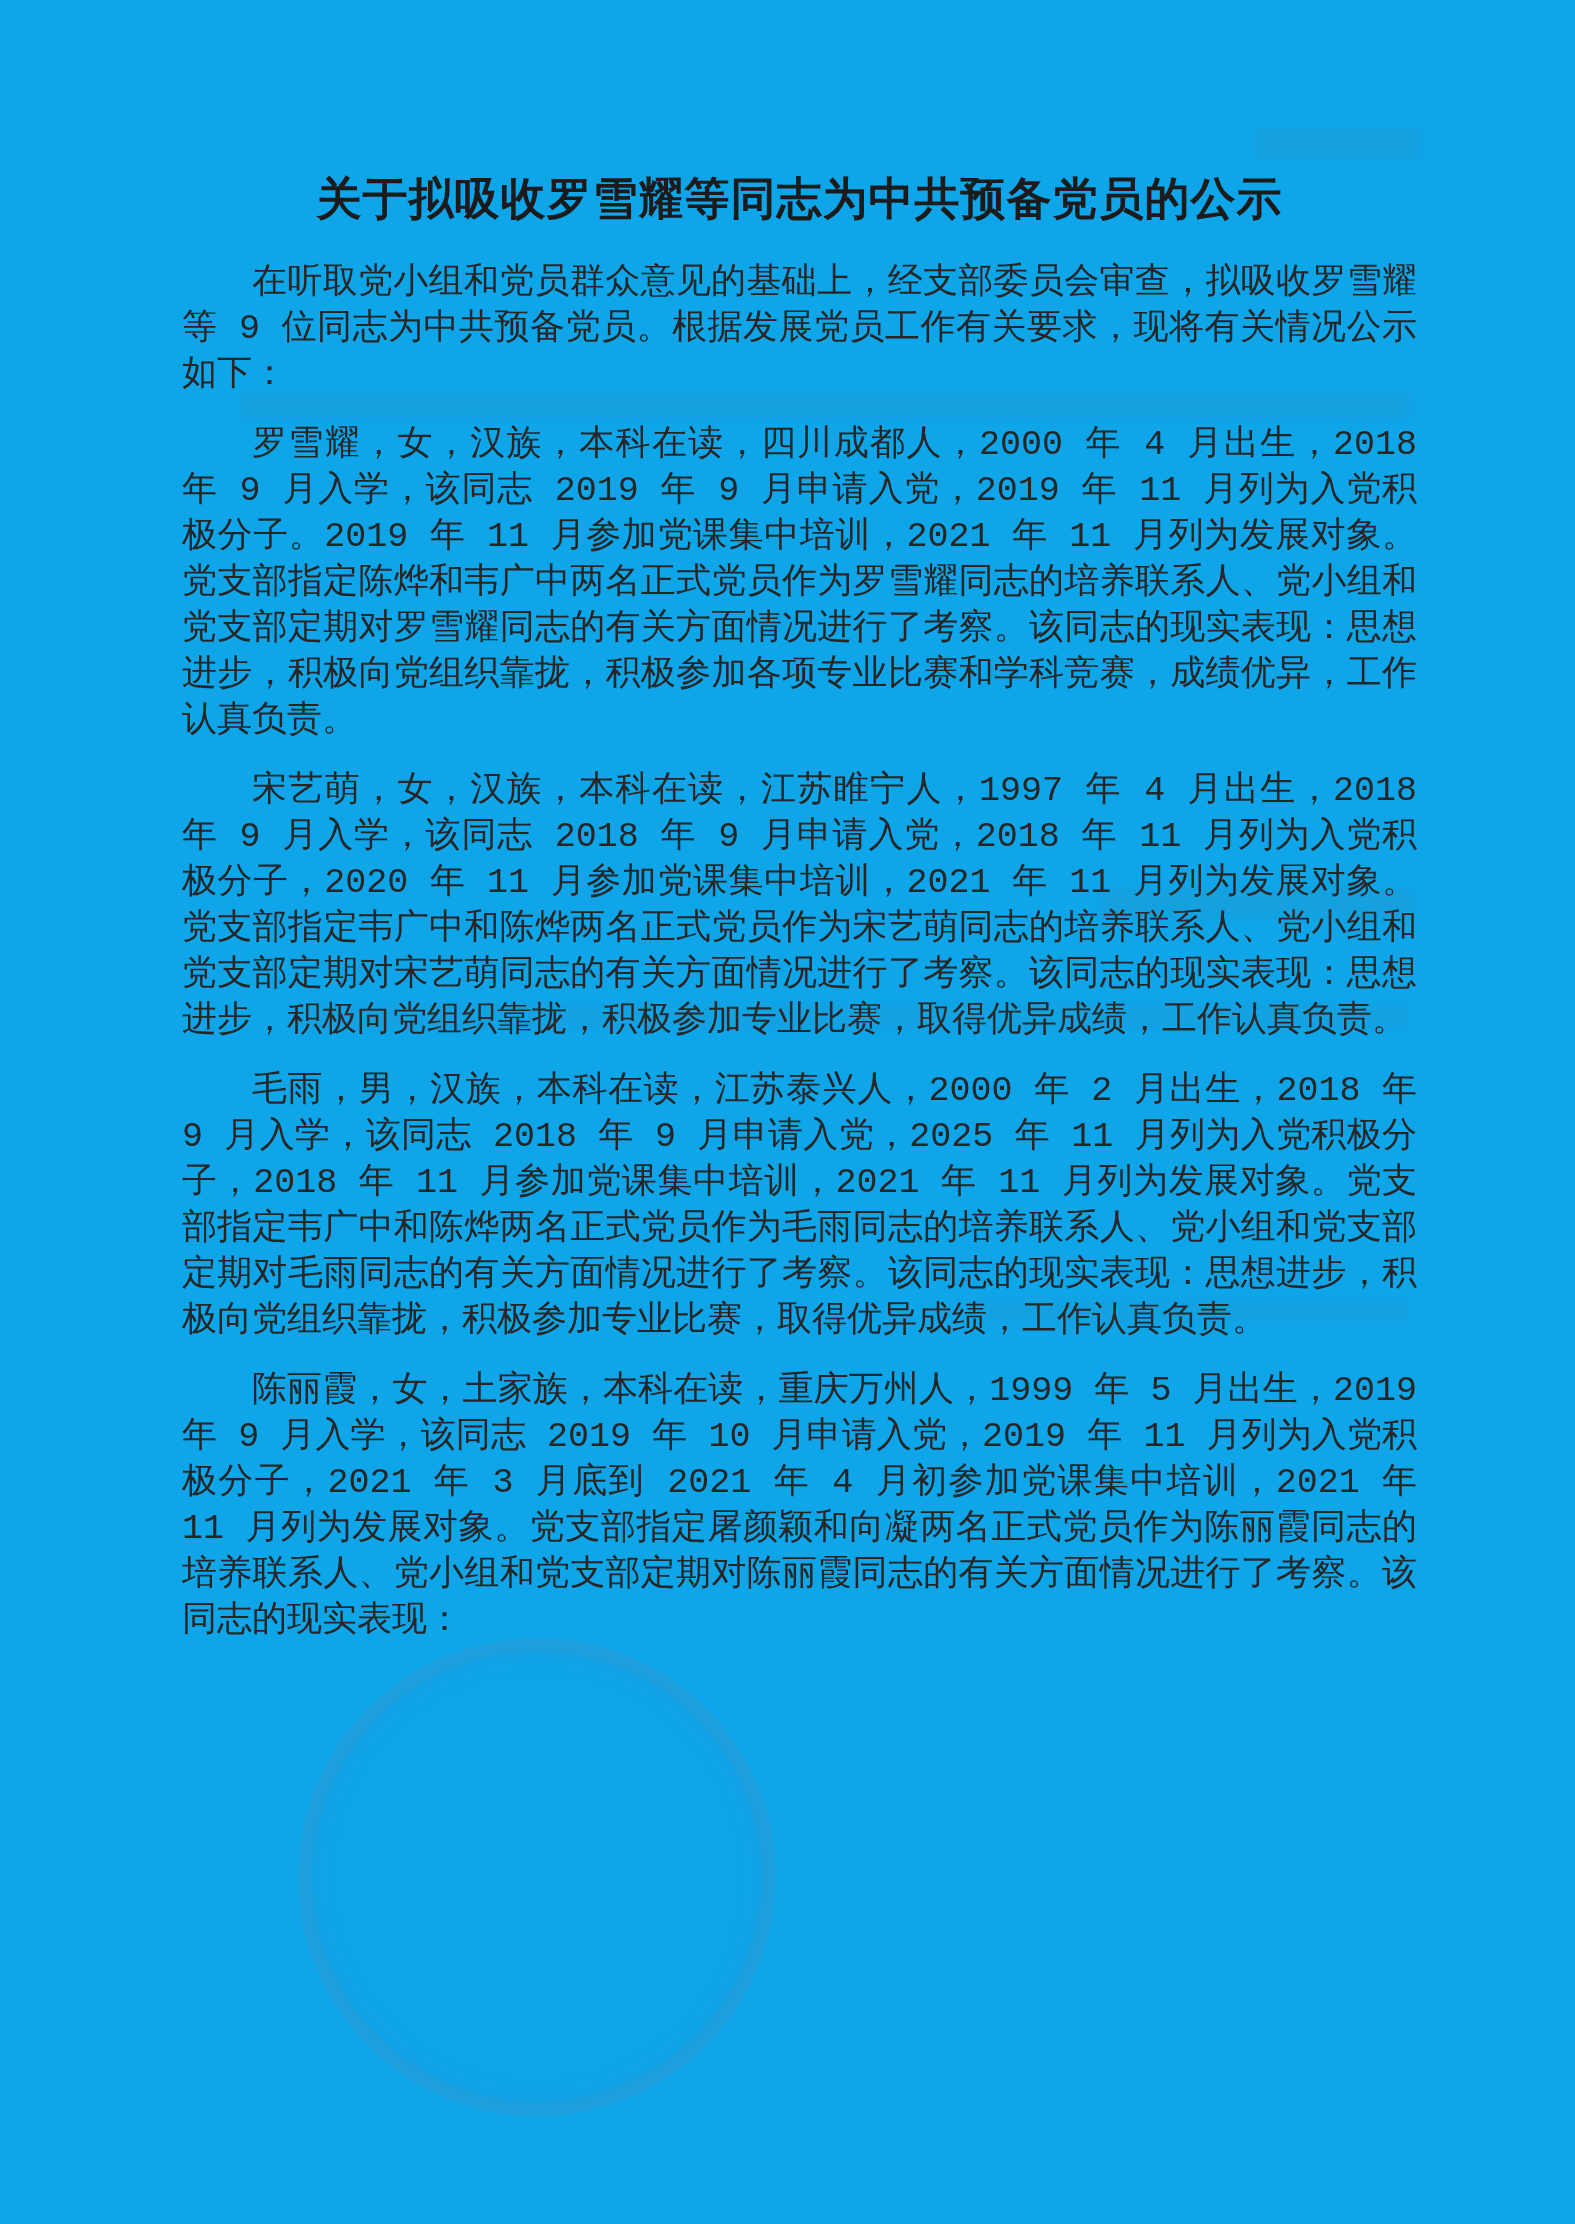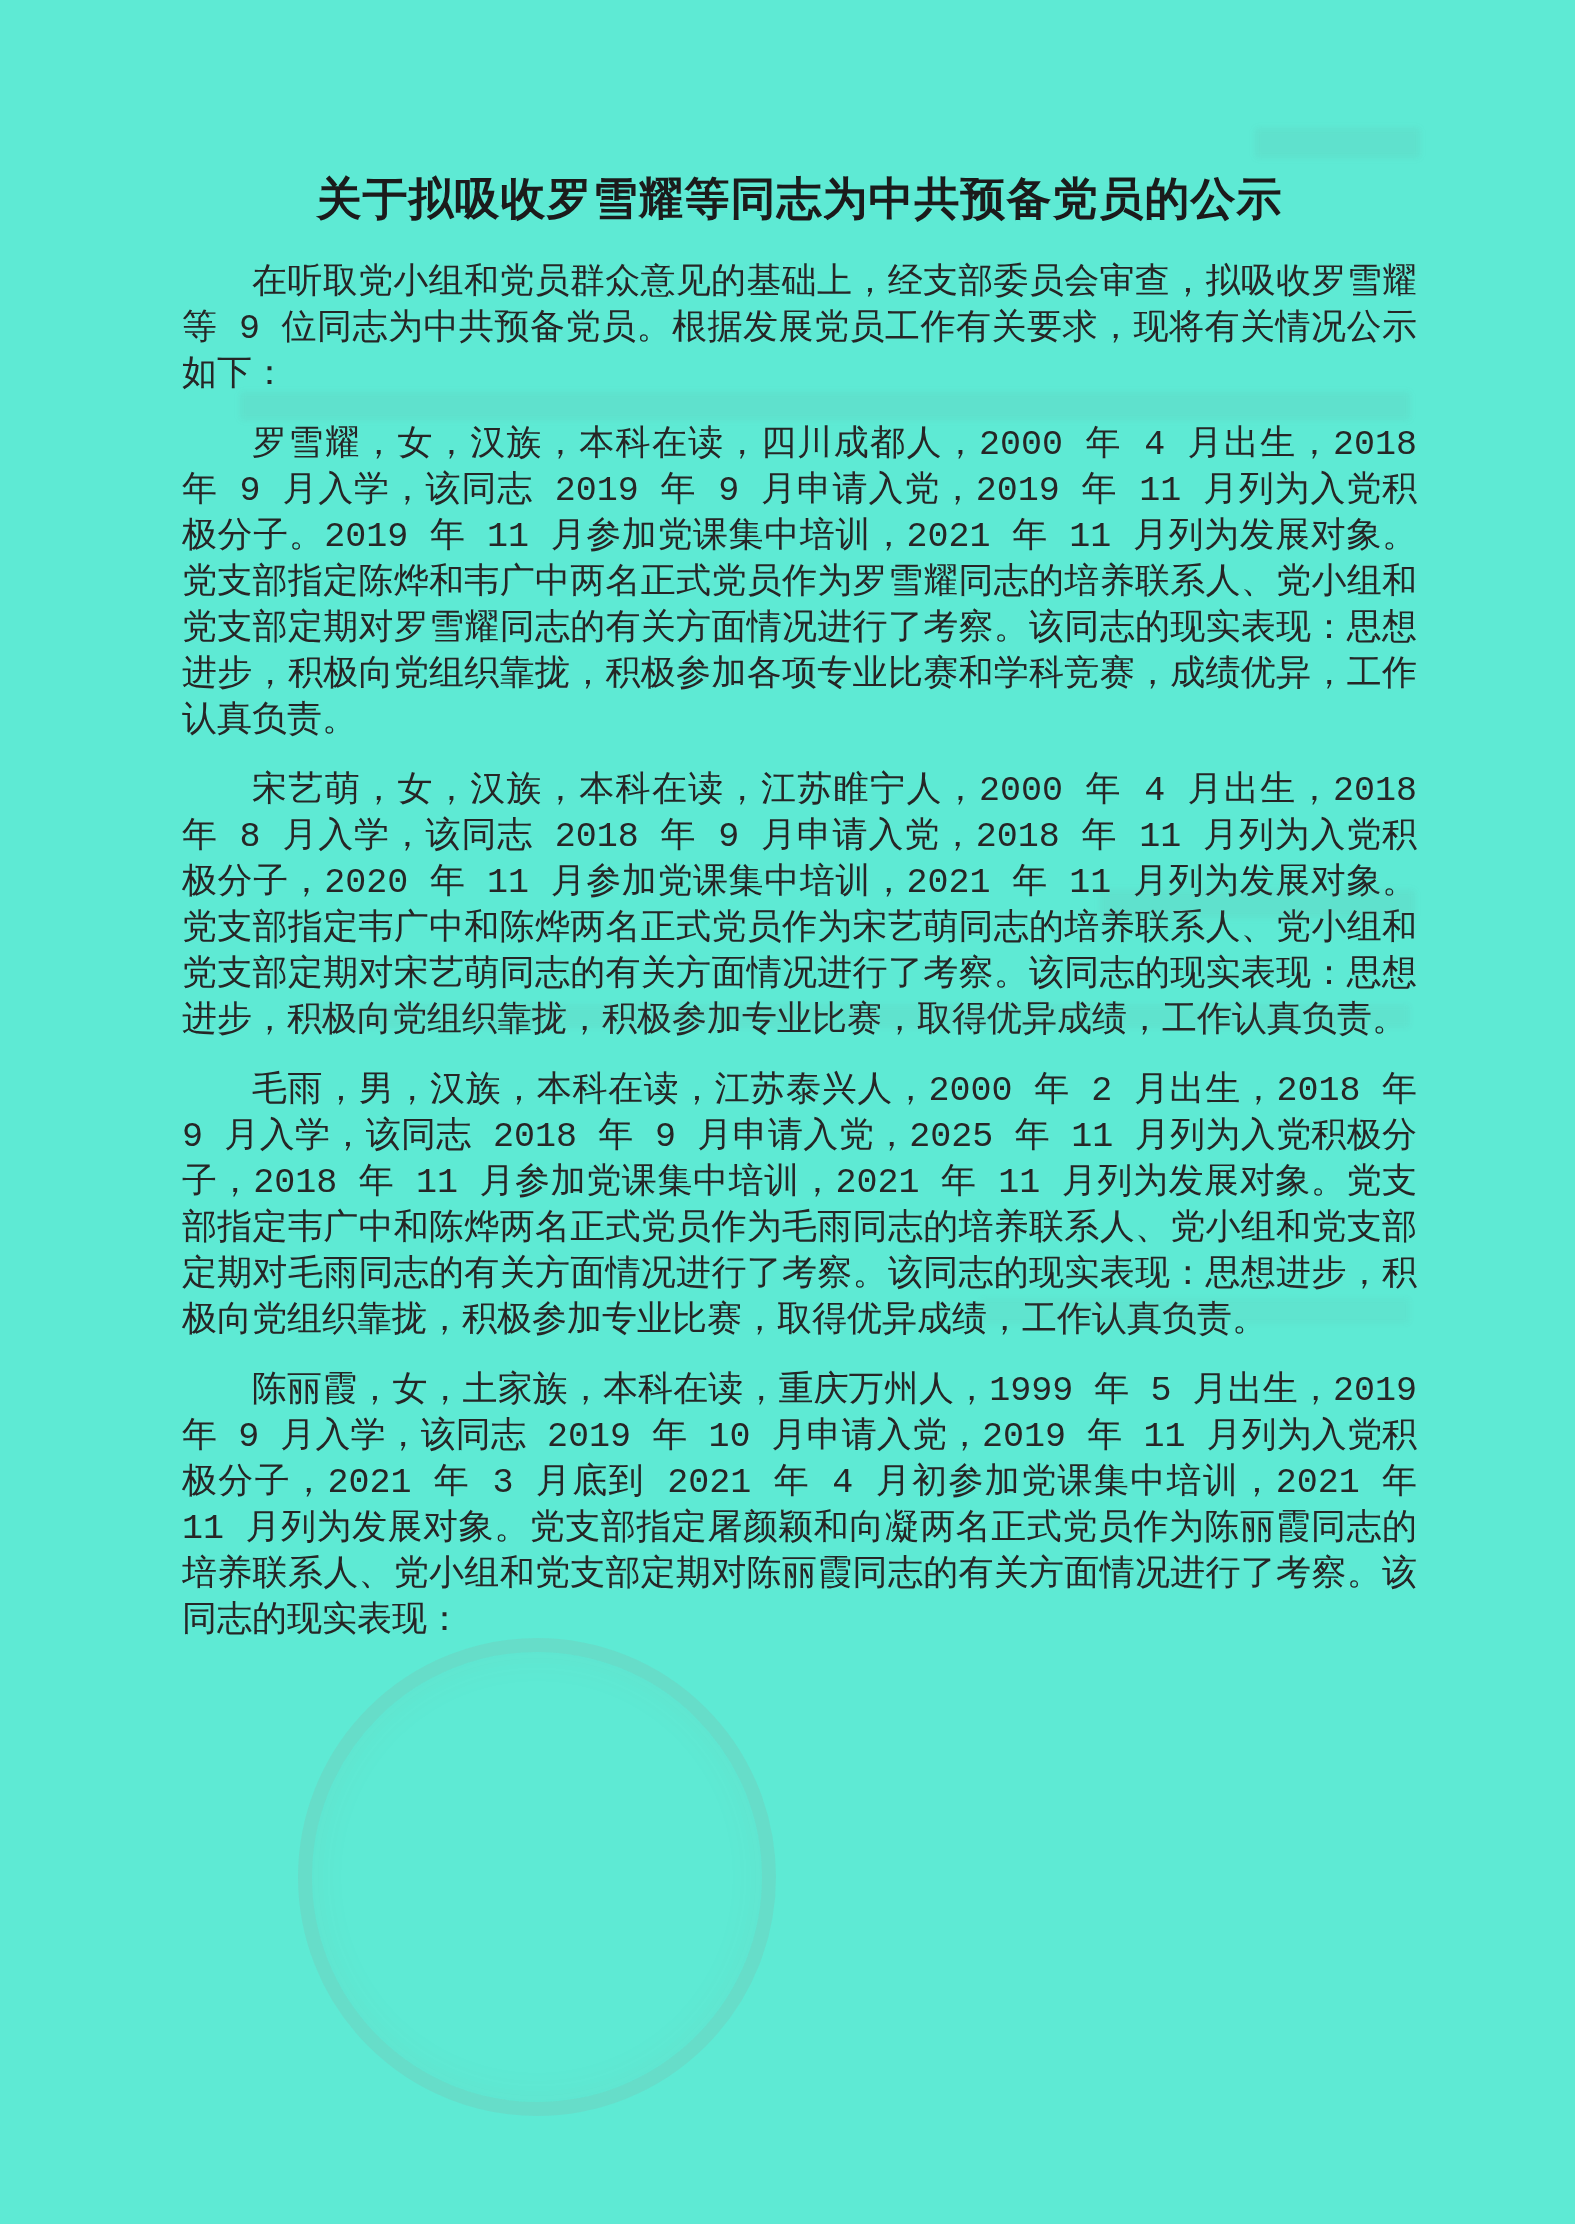--- a/index.html
+++ b/index.html
@@ -5,21 +5,21 @@
   html, body {
     margin: 0;
     padding: 0;
     background: #e9e9e7;
   }
   .page {
     position: relative;
     width: 1575px;
     height: 2224px;
     margin: 0 auto;
-    background: #5eead4;
+    background: #0ea5e9;
     overflow: hidden;
     box-sizing: border-box;
     padding: 168px 158px 0 182px;
     color: #262626;
   }
   .doc-title {
     font-family: "Liberation Sans", "DejaVu Sans", sans-serif;
     font-size: 45px;
     font-weight: 700;
     line-height: 62px;
@@ -74,19 +74,19 @@
   <div class="artifact ghost ghost-5"></div>
 
   <h1 class="doc-title">关于拟吸收罗雪耀等同志为中共预备党员的公示</h1>
 
   <p class="para">在听取党小组和党员群众意见的基础上，经支部委员会审查，拟吸收罗雪耀等 9 位同志为中共预备党员。根据发展党员工作有关要求，现将有关情况公示如下：</p>
 
   <p class="para">罗雪耀，女，汉族，本科在读，四川成都人，2000 年 4 月出生，2018 年 9 月入学，该同志 2019 年 9 月申请入党，2019 年 11 月列为入党积极分子。2019 年 11 月参加党课集中培训，2021 年 11 月列为发展对象。党支部指定陈烨和韦广中两名正式党员作为罗雪耀同志的培养联系人、党小组和党支部定期对罗雪耀同志的有关方面情况进行了考察。该同志的现实表现：思想进步，积极向党组织靠拢，积极参加各项专业比赛和学科竞赛，成绩优异，工作认真负责。</p>
 
 
 
-  <p class="para">宋艺萌，女，汉族，本科在读，江苏睢宁人，2000 年 4 月出生，2018 年 8 月入学，该同志 2018 年 9 月申请入党，2018 年 11 月列为入党积极分子，2020 年 11 月参加党课集中培训，2021 年 11 月列为发展对象。党支部指定韦广中和陈烨两名正式党员作为宋艺萌同志的培养联系人、党小组和党支部定期对宋艺萌同志的有关方面情况进行了考察。该同志的现实表现：思想进步，积极向党组织靠拢，积极参加专业比赛，取得优异成绩，工作认真负责。</p>
+  <p class="para">宋艺萌，女，汉族，本科在读，江苏睢宁人，1997 年 4 月出生，2018 年 9 月入学，该同志 2018 年 9 月申请入党，2018 年 11 月列为入党积极分子，2020 年 11 月参加党课集中培训，2021 年 11 月列为发展对象。党支部指定韦广中和陈烨两名正式党员作为宋艺萌同志的培养联系人、党小组和党支部定期对宋艺萌同志的有关方面情况进行了考察。该同志的现实表现：思想进步，积极向党组织靠拢，积极参加专业比赛，取得优异成绩，工作认真负责。</p>
 
   <p class="para">毛雨，男，汉族，本科在读，江苏泰兴人，2000 年 2 月出生，2018 年 9 月入学，该同志 2018 年 9 月申请入党，2025 年 11 月列为入党积极分子，2018 年 11 月参加党课集中培训，2021 年 11 月列为发展对象。党支部指定韦广中和陈烨两名正式党员作为毛雨同志的培养联系人、党小组和党支部定期对毛雨同志的有关方面情况进行了考察。该同志的现实表现：思想进步，积极向党组织靠拢，积极参加专业比赛，取得优异成绩，工作认真负责。</p>
 
   <p class="para">陈丽霞，女，土家族，本科在读，重庆万州人，1999 年 5 月出生，2019 年 9 月入学，该同志 2019 年 10 月申请入党，2019 年 11 月列为入党积极分子，2021 年 3 月底到 2021 年 4 月初参加党课集中培训，2021 年 11 月列为发展对象。党支部指定屠颜颖和向凝两名正式党员作为陈丽霞同志的培养联系人、党小组和党支部定期对陈丽霞同志的有关方面情况进行了考察。该同志的现实表现：</p>
 
 </div>
 
 </body></html>

